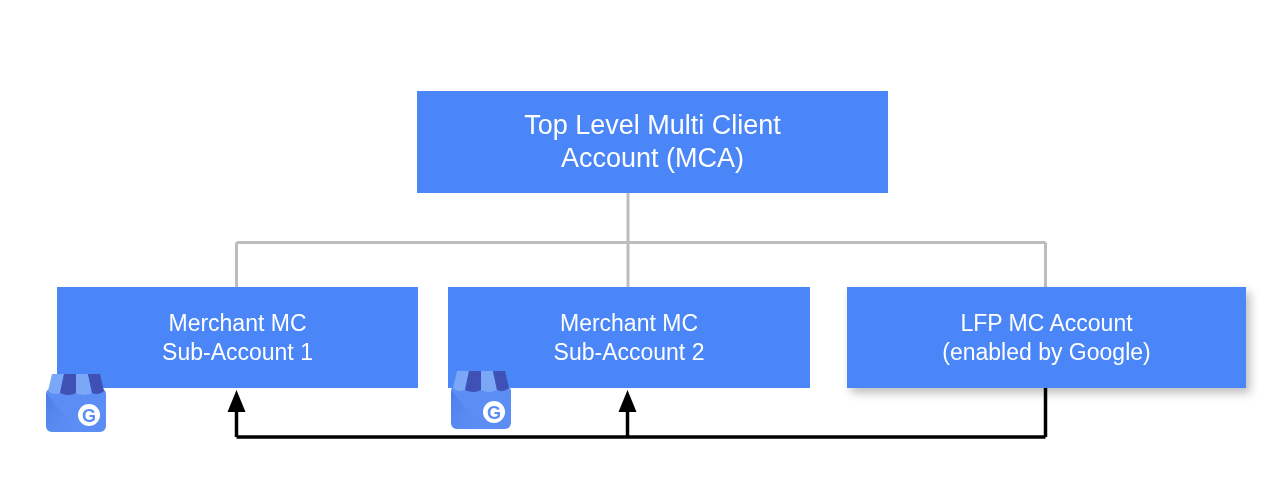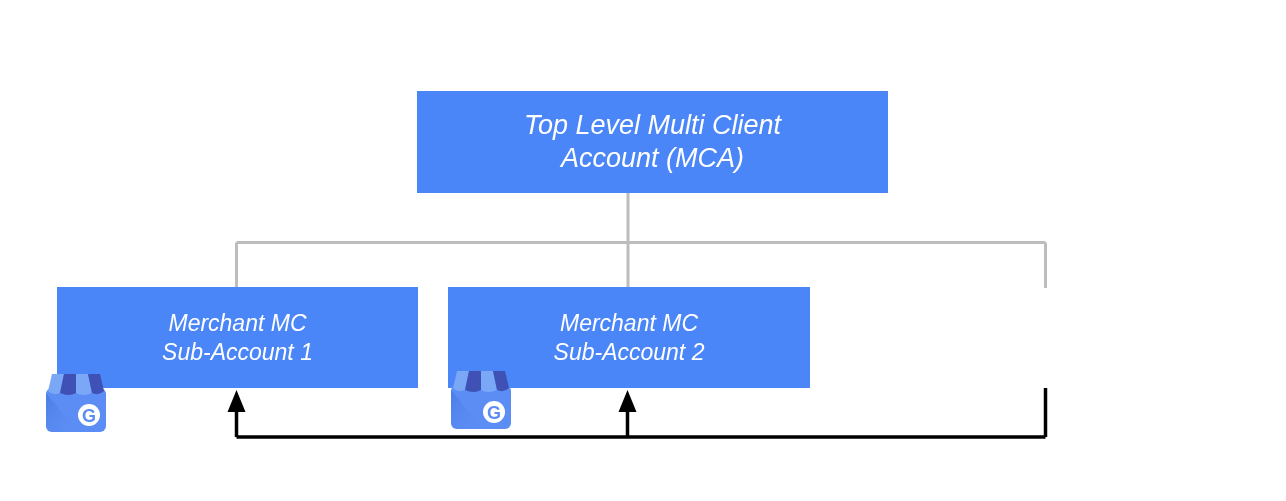--- a/index.html
+++ b/index.html
@@ -34,21 +34,20 @@
     align-items: center;
     justify-content: center;
     text-align: center;
     line-height: 1.22;
     box-sizing: border-box;
   }
   .node .label {
     display: block;
     width: 100%;
     white-space: pre-line;
-    font-style: italic;
   }
   #node-mca {
     left: 417px;
     top: 91px;
     width: 471px;
     height: 102px;
     font-size: 27px;
   }
   #node-sub1 {
     left: 57px;
@@ -113,20 +112,24 @@
   <div class="node" id="node-sub1">
     <span class="label">Merchant MC
 Sub-Account 1</span>
   </div>
 
   <div class="node" id="node-sub2">
     <span class="label">Merchant MC
 Sub-Account 2</span>
   </div>
 
+  <div class="node" id="node-lfp">
+    <span class="label">LFP MC Account
+(enabled by Google)</span>
+  </div>
 
   <svg class="gmb-icon" id="gmb-icon-1" viewBox="0 0 76 76" xmlns="http://www.w3.org/2000/svg">
     <defs>
       <linearGradient id="shadow1" x1="0" y1="0" x2="1" y2="1">
         <stop offset="0%" stop-color="#3f6fd8" stop-opacity="0.55"></stop>
         <stop offset="100%" stop-color="#5b8df5" stop-opacity="0"></stop>
       </linearGradient>
     </defs>
     <rect x="8" y="25" width="60" height="44" rx="6" fill="#5b8df5"></rect>
     <path d="M8 30 L40 69 L14 69 Q8 69 8 63 Z" fill="url(#shadow1)"></path>

